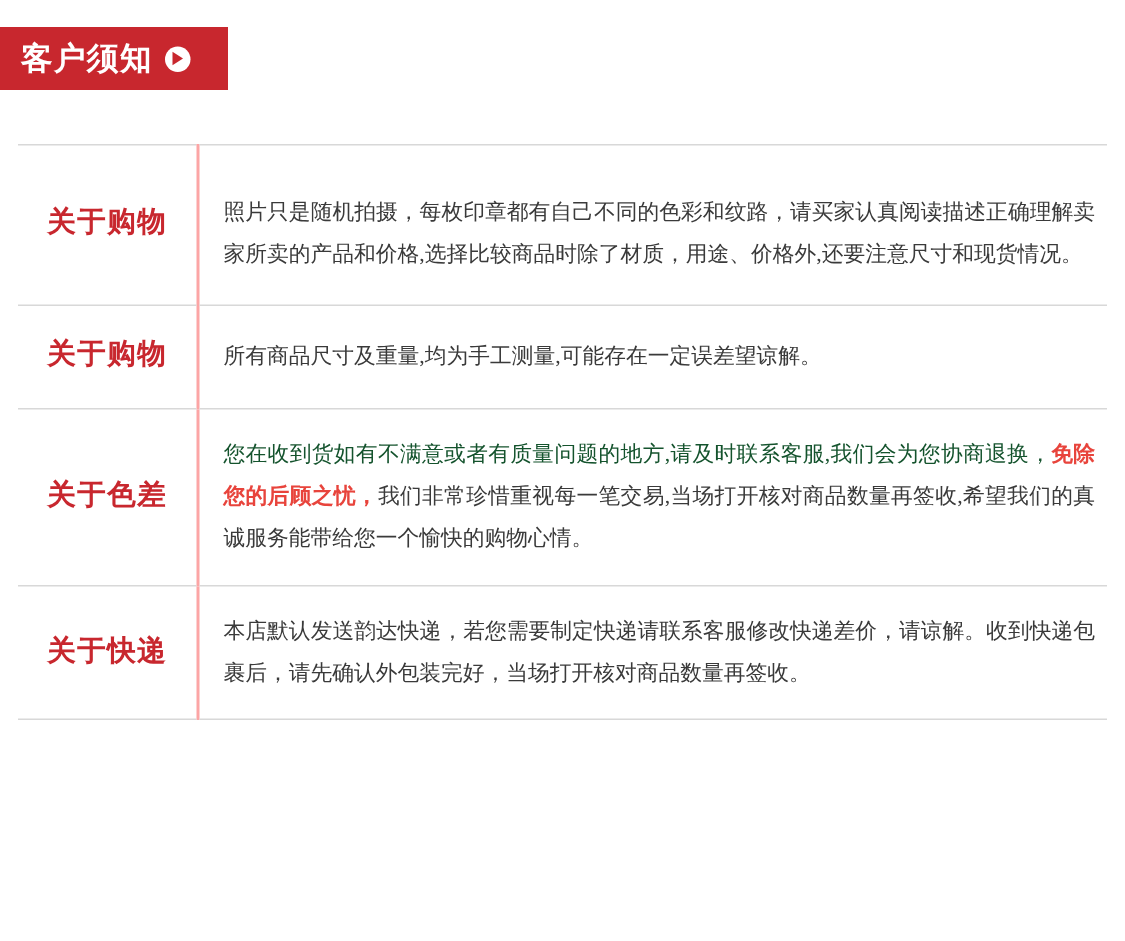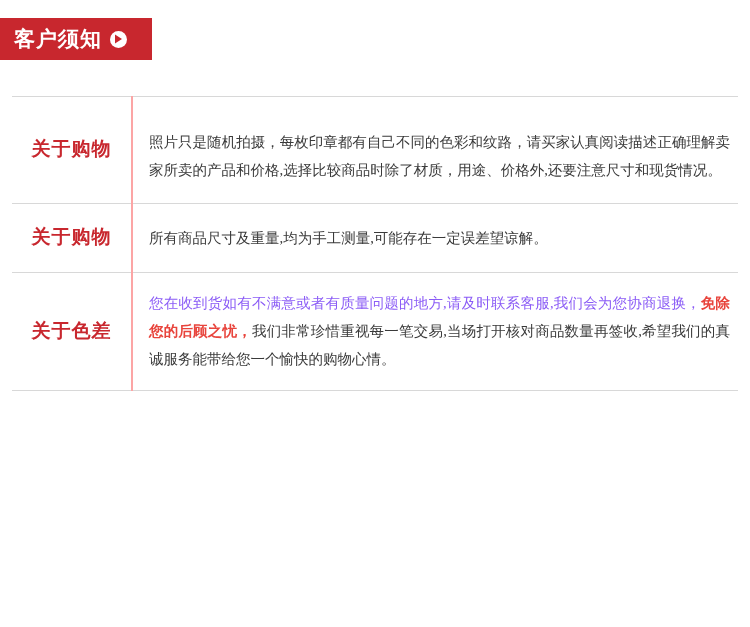--- a/index.html
+++ b/index.html
@@ -85,21 +85,21 @@
   }
   td.text-cell {
     padding: 16px 8px 16px 16px;
     font-size: 14.5px;
     line-height: 1.95;
     color: #3a3a3a;
     text-align: justify;
   }
   .row-shopping td.text-cell { padding-top: 31px; padding-bottom: 18px; }
   .row-size td.text-cell { padding-top: 20px; padding-bottom: 20px; }
-  .hl { color: #8b5cf6; }
+  .hl { color: #14532d; }
   .hl-strong { color: #e8443c; font-weight: bold; }
 </style>
 </head>
 <body>
 
 <div class="page">
 
   <div class="header">
     <span class="header-title">客户须知</span>
     <span class="header-arrow">
@@ -116,16 +116,20 @@
         <td class="text-cell">照片只是随机拍摄，每枚印章都有自己不同的色彩和纹路，请买家认真阅读描述正确理解卖家所卖的产品和价格,选择比较商品时除了材质，用途、价格外,还要注意尺寸和现货情况。</td>
       </tr>
       <tr class="row-size">
         <td class="label-cell">关于购物</td>
         <td class="text-cell">所有商品尺寸及重量,均为手工测量,可能存在一定误差望谅解。</td>
       </tr>
       <tr class="row-aftersale">
         <td class="label-cell">关于色差</td>
         <td class="text-cell"><span class="hl">您在收到货如有不满意或者有质量问题的地方,请及时联系客服,我们会为您协商</span><span class="hl">退换，</span><span class="hl-strong">免除您的后顾之忧，</span><span>我们非常珍惜重视每一笔交易,当场打开核对商品数量再签收,希望我们的真诚服务能带给您一个愉快的购物心情。</span></td>
       </tr>
+      <tr class="row-shipping">
+        <td class="label-cell">关于快递</td>
+        <td class="text-cell">本店默认发送韵达快递，若您需要制定快递请联系客服修改快递差价，请谅解。收到快递包裹后，请先确认外包装完好，当场打开核对商品数量再签收。</td>
+      </tr>
     </tbody>
   </table>
 
 </div>
 
 </body></html>

